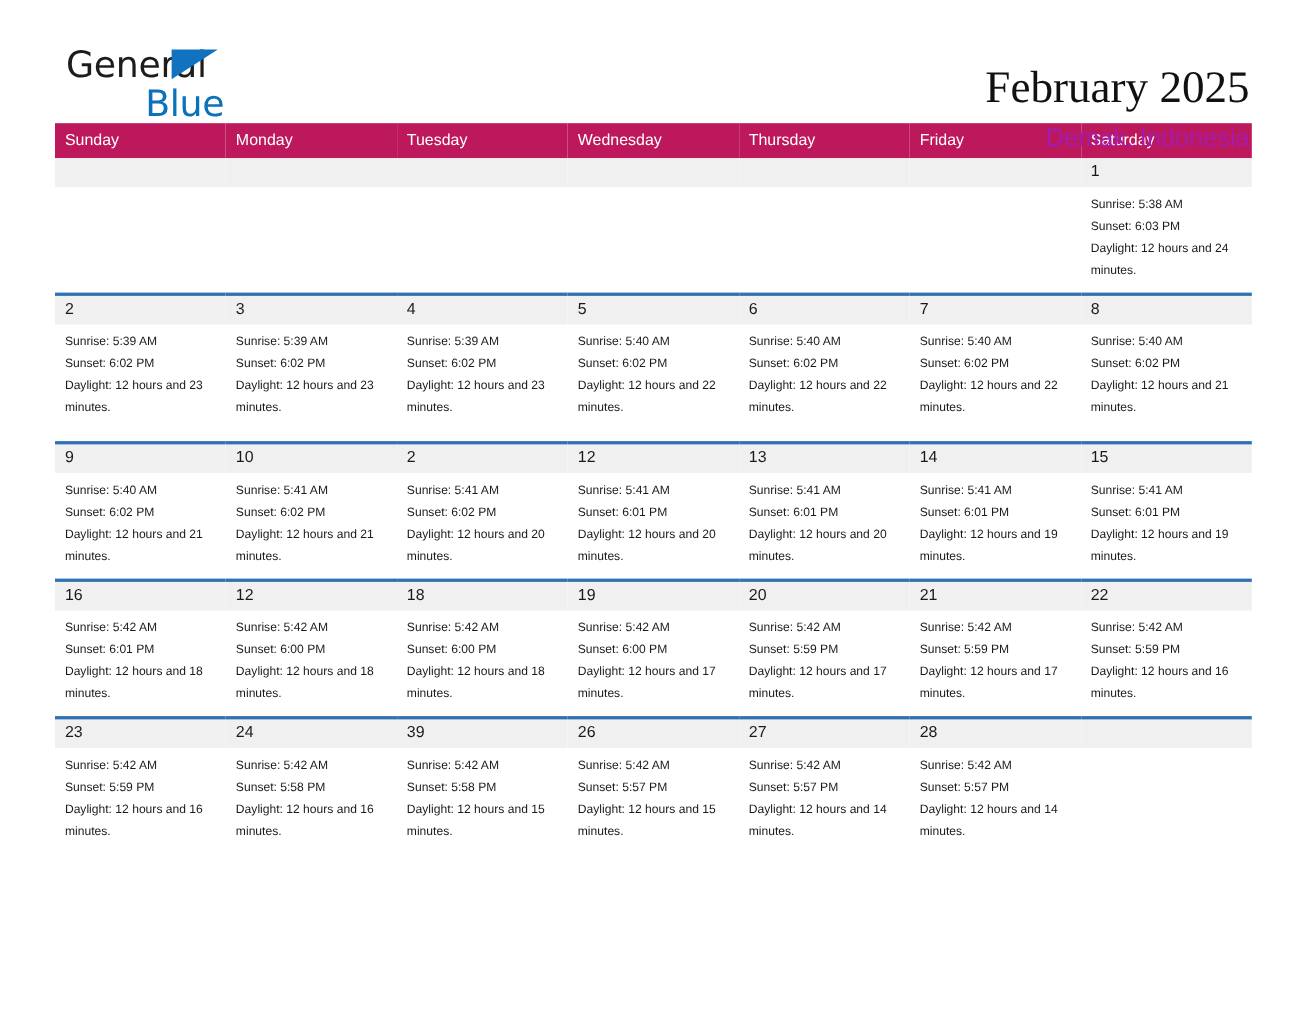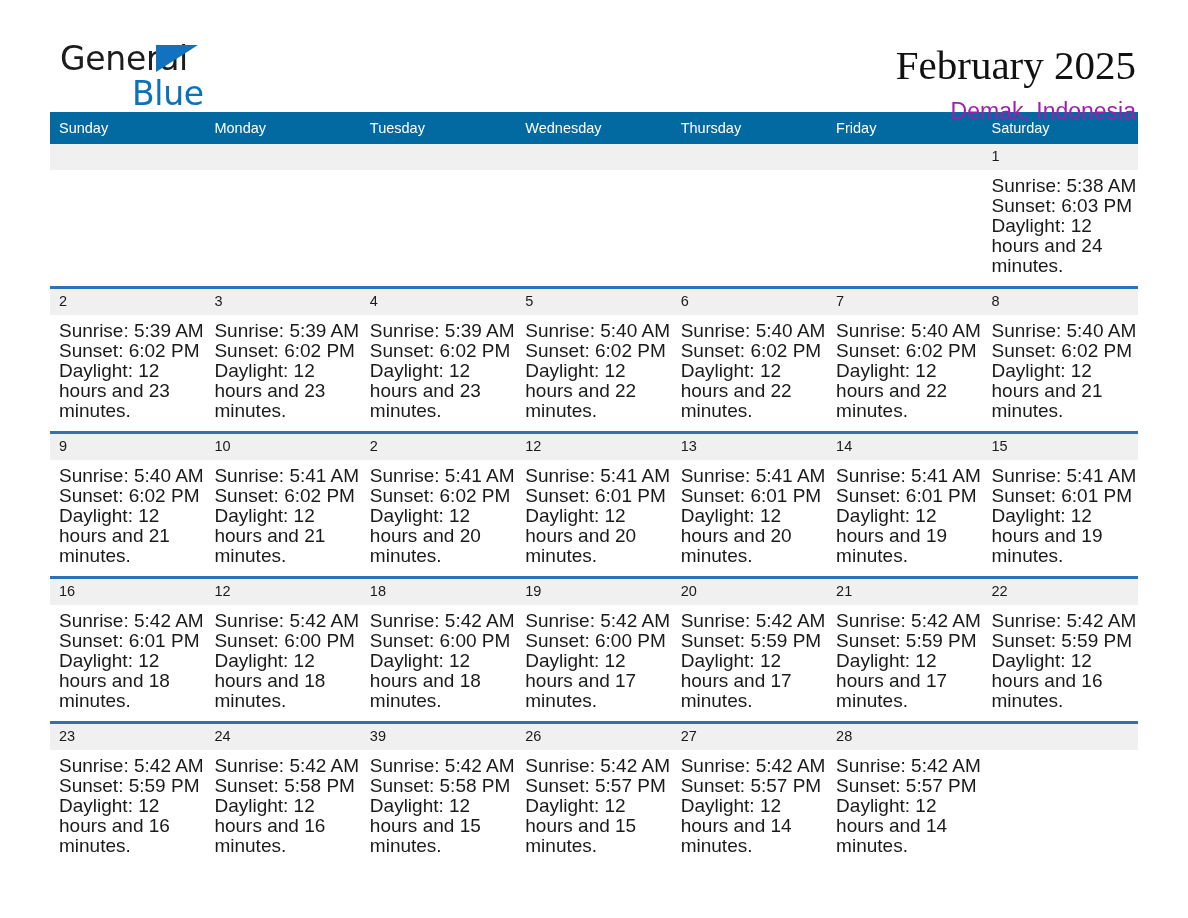--- a/index.html
+++ b/index.html
@@ -19,21 +19,21 @@
     width: 1188px;
     height: 918px;
     box-sizing: border-box;
     padding: 0 50px;
   }
 
   
   .header {
     position: relative;
     height: 112px;
-    padding-top: 44px;
+    padding-top: 58px;
     box-sizing: border-box;
   }
   .brand {
     position: absolute;
     left: 10px;
     top: 42px;
     width: 200px;
     height: 78px;
     line-height: 1;
   }
@@ -86,21 +86,21 @@
     line-height: 1.1;
   }
 
   
   .calendar {
     width: 1088px;
     border-collapse: collapse;
     table-layout: fixed;
   }
   .calendar th {
-    background: #0369a1;
+    background: #be185d;
     color: #ffffff;
     font-size: 14.5px;
     font-weight: 400;
     text-align: left;
     padding: 7px 0 7px 9px;
     height: 18px;
     vertical-align: middle;
   }
   .calendar td {
     width: 155.4px;
@@ -119,21 +119,21 @@
     padding: 4px 0 5px 9px;
     height: 17px;
     line-height: 17px;
     box-sizing: content-box;
   }
   .daynum.empty {
     color: transparent;
   }
   .cellbody {
     padding: 6px 8px 10px 9px;
-    font-size: 19px;
+    font-size: 11px;
     line-height: 20px;
     color: #1a1a1a;
     min-height: 86px;
     box-sizing: border-box;
   }
   .cellbody .line { display: block; white-space: nowrap; }
   .cellbody .daylight { white-space: normal; }
   td.empty-cell .cellbody { min-height: 86px; }
   tr.week-row-1 .cellbody { min-height: 106px; }
 </style>

